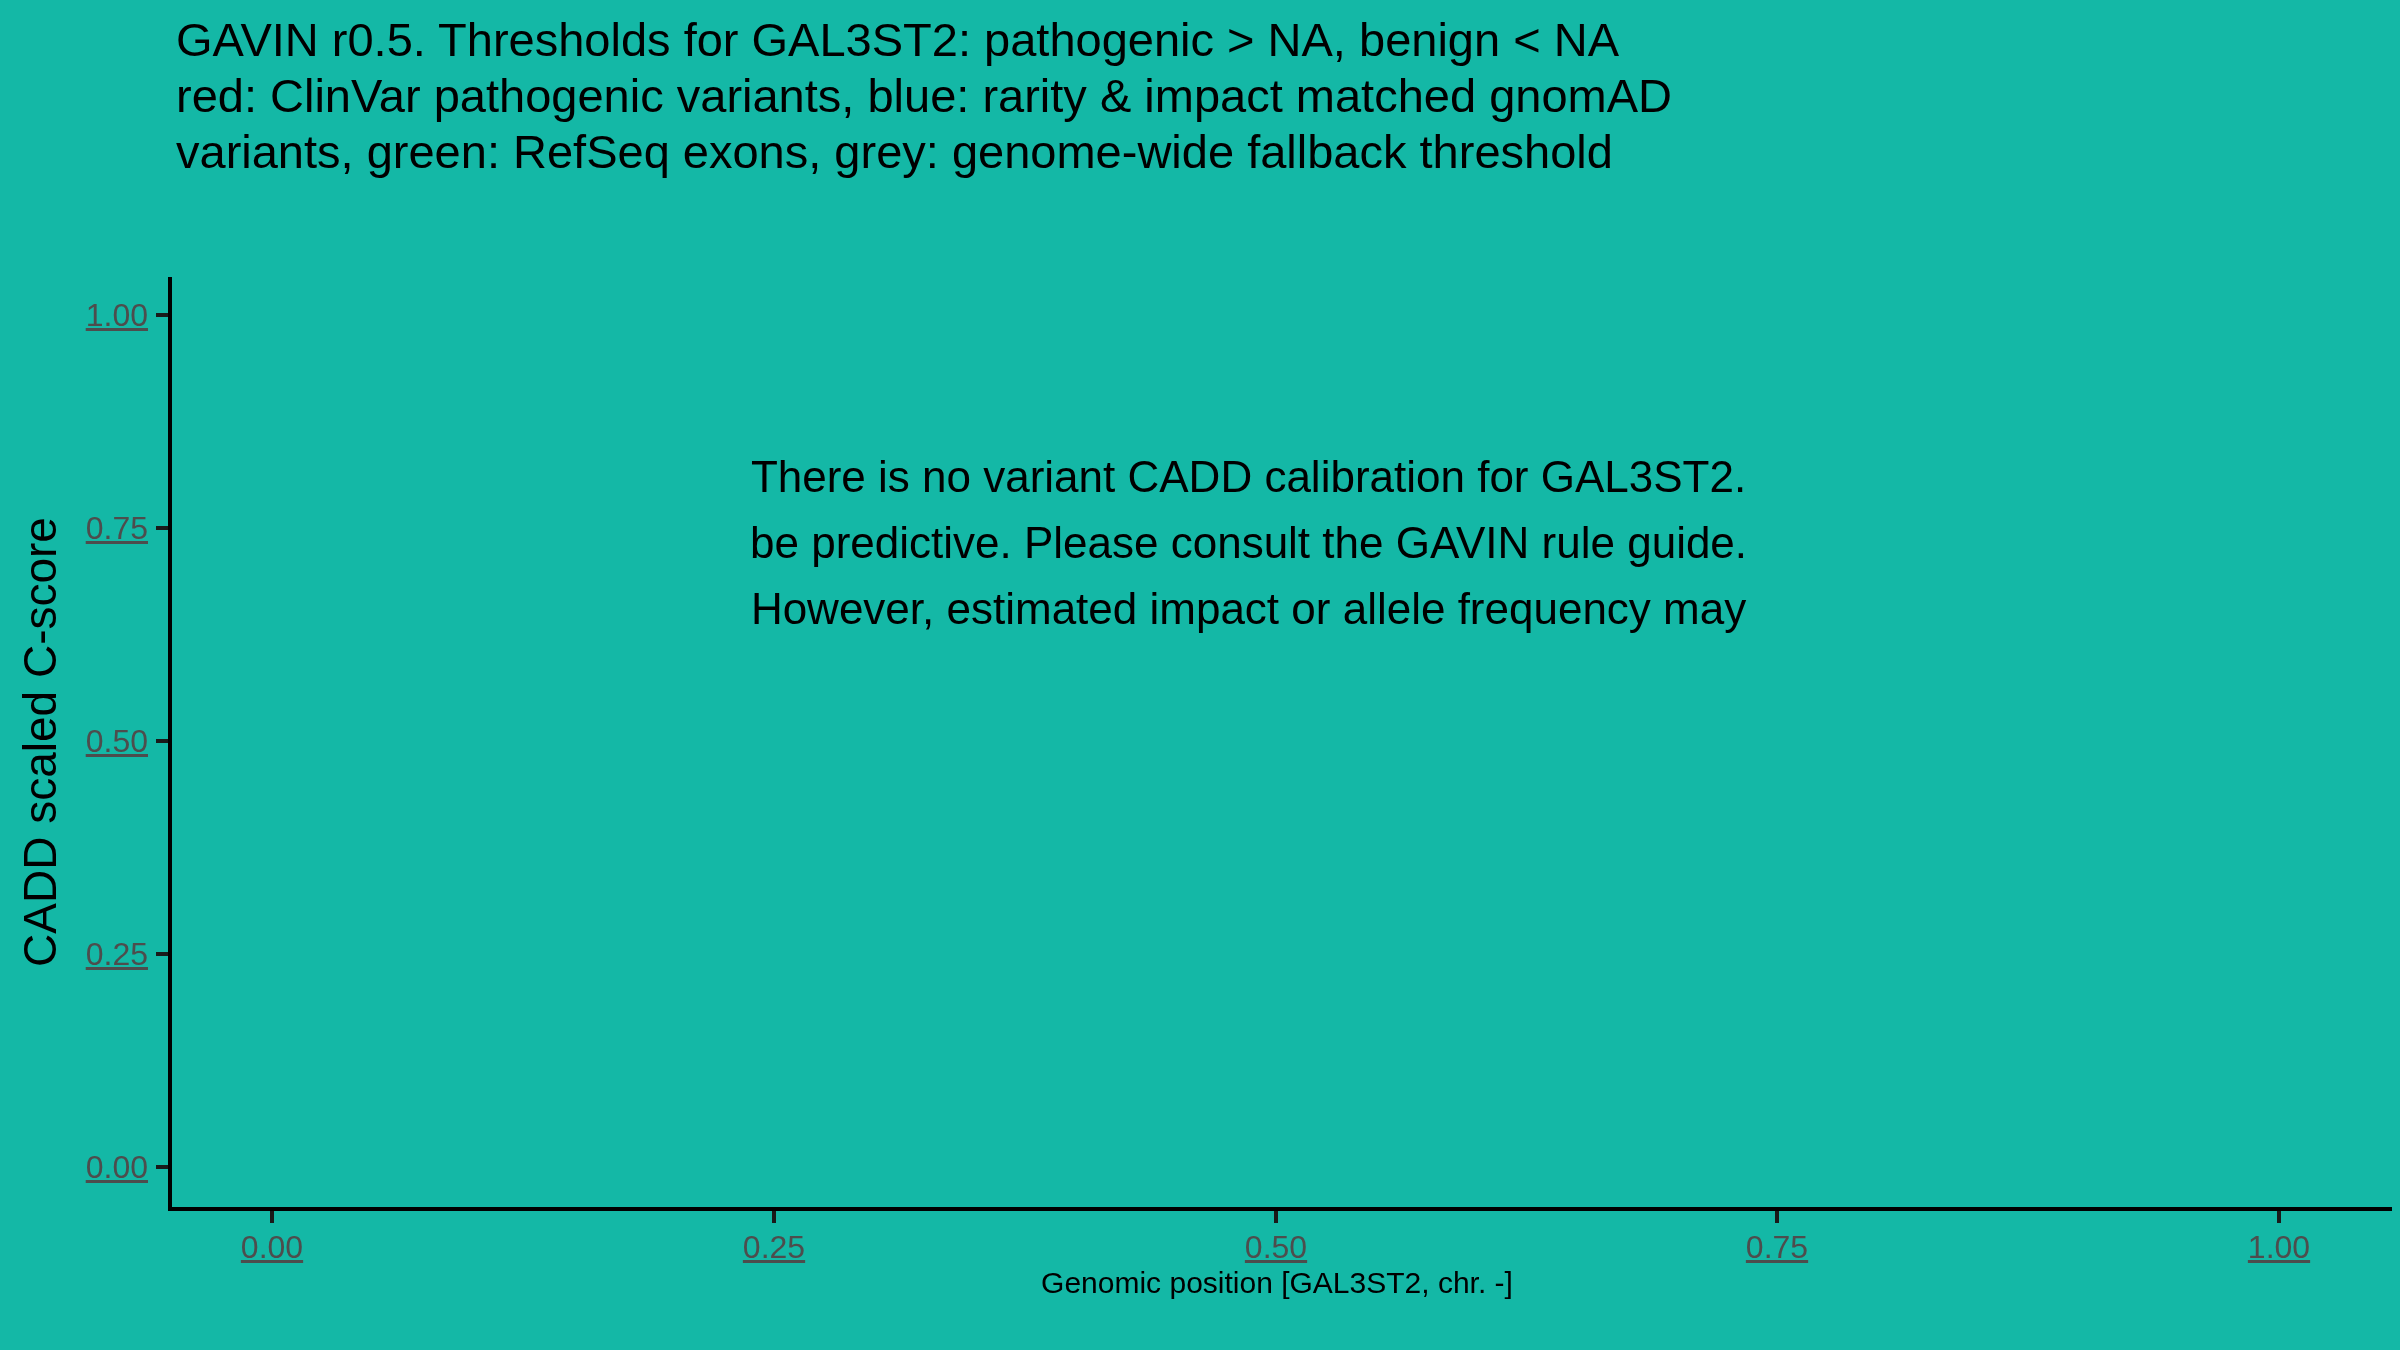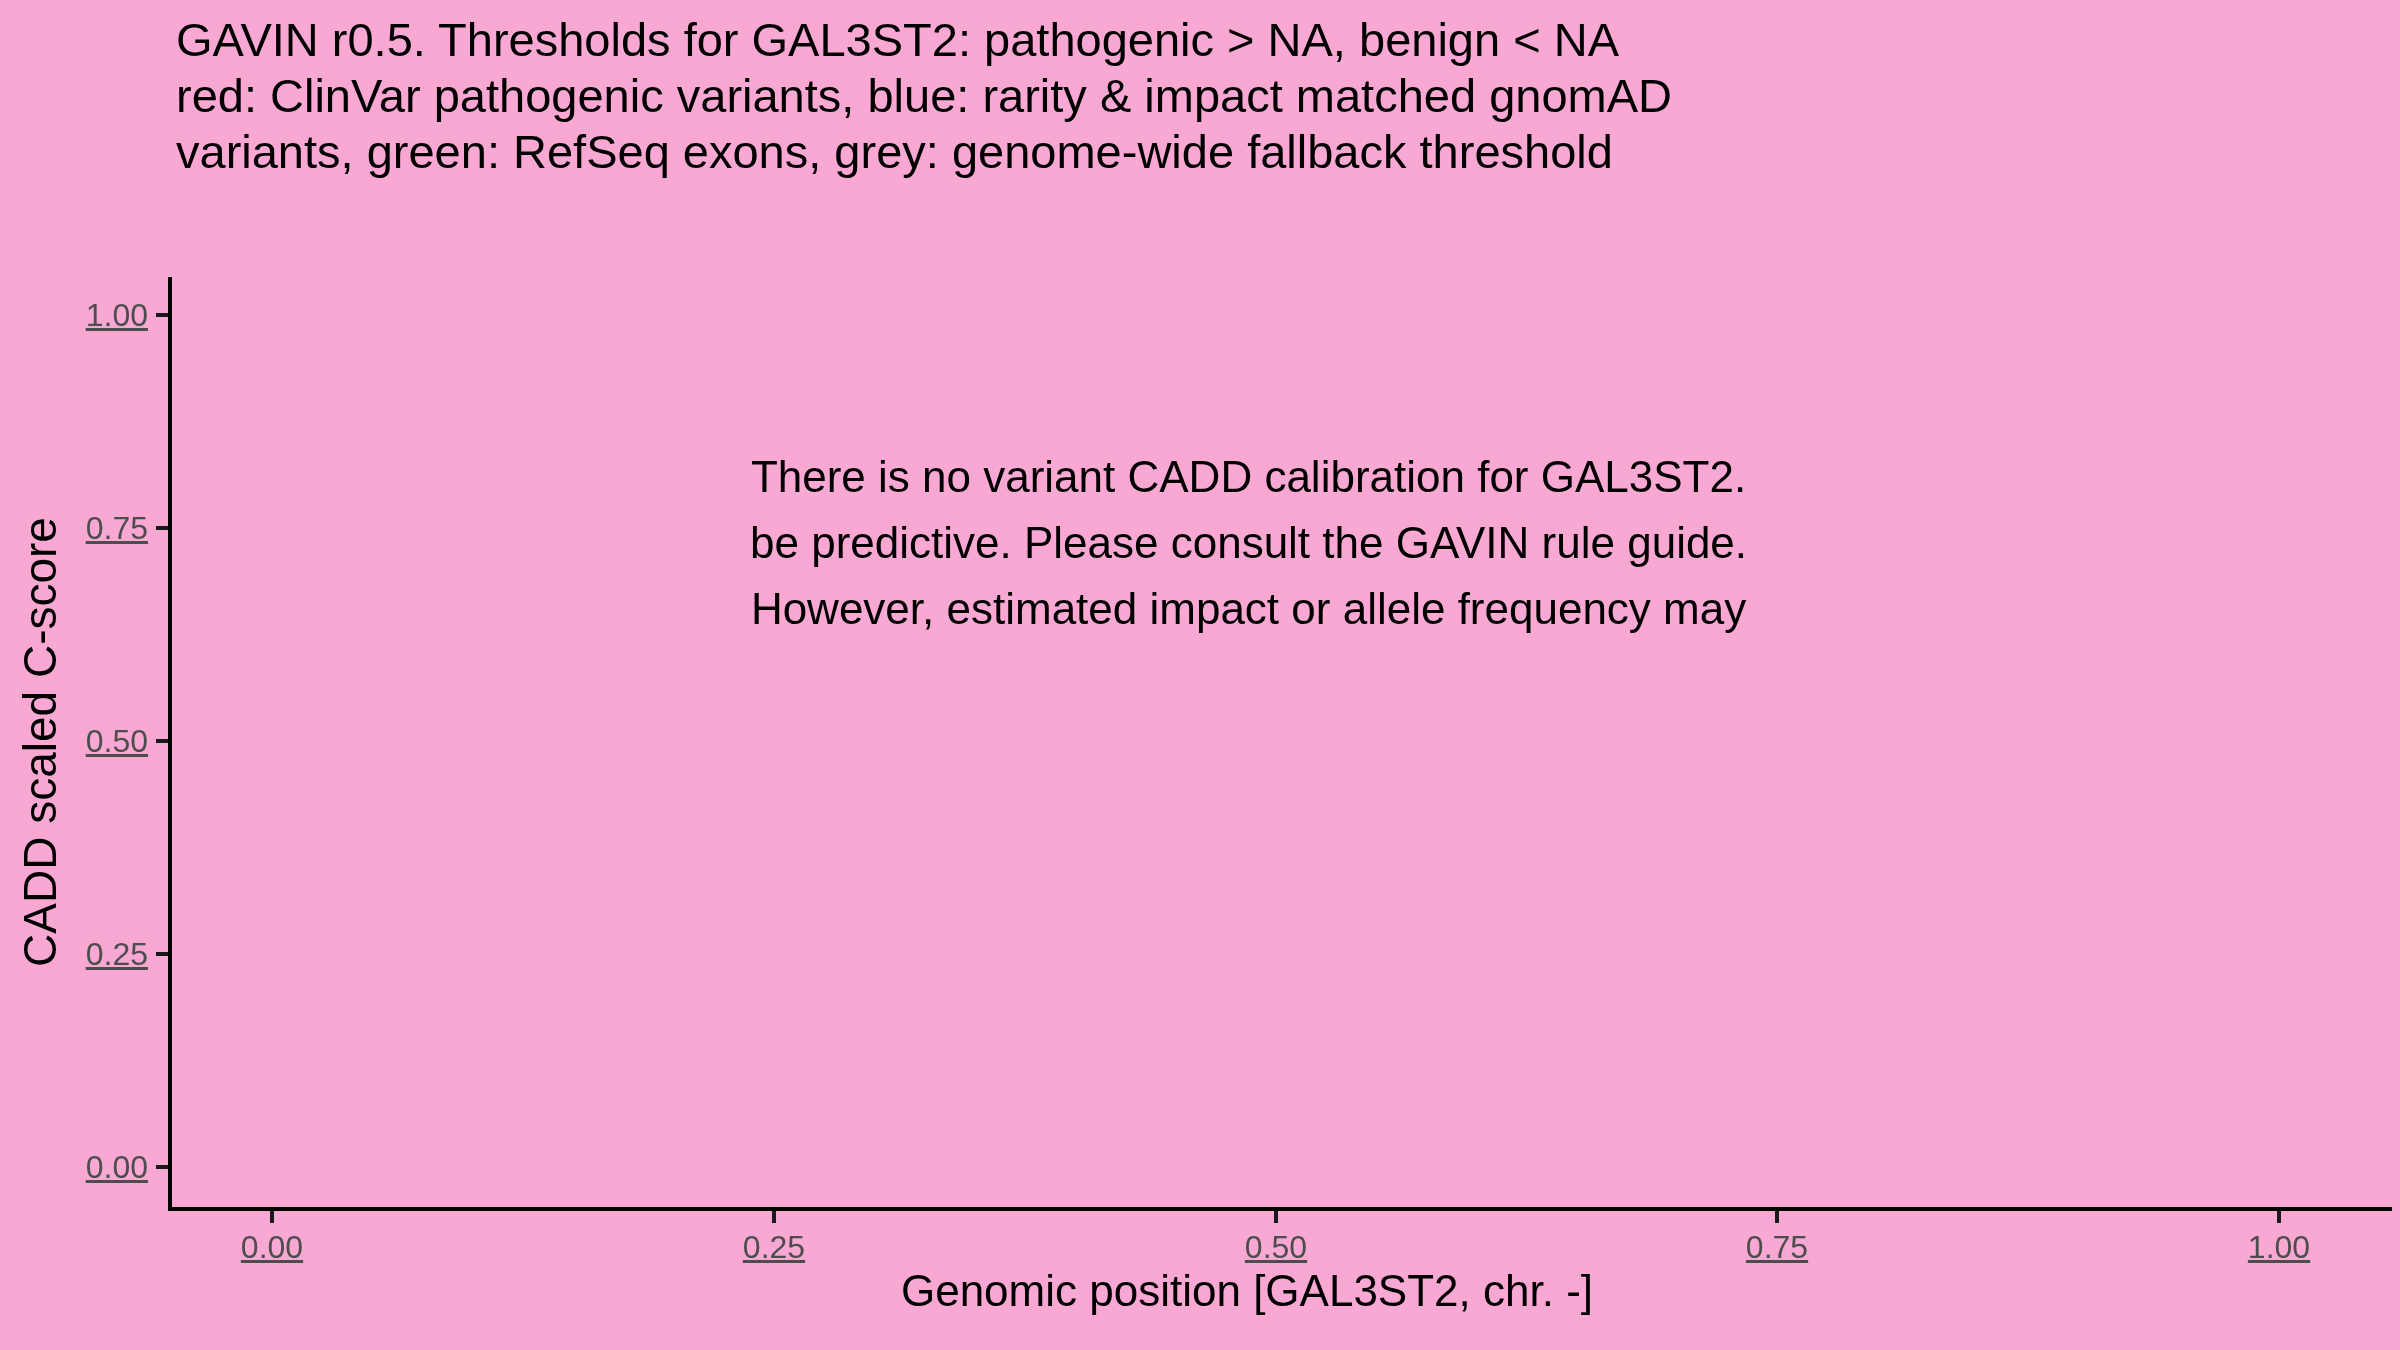--- a/index.html
+++ b/index.html
@@ -1,20 +1,20 @@
 <!DOCTYPE html>
 <html><head>
 <meta charset="utf-8">
 <style>
   html, body { margin: 0; padding: 0; background: #ffffff; }
   .figure {
     position: relative;
     width: 2400px;
     height: 1350px;
-    background: #f9a8d4;
+    background: #14b8a6;
     font-family: "Liberation Sans", "DejaVu Sans", sans-serif;
     overflow: hidden;
   }
   .chart-title {
     position: absolute;
     left: 176px;
     top: 12px;
     font-size: 47px;
     line-height: 56px;
     color: #000000;
@@ -30,25 +30,25 @@
     position: absolute;
     font-size: 32px;
     color: #4d4d4d;
     line-height: 42px;
     text-decoration: underline;
   }
   .y-tick-label { left: 30px; width: 118px; text-align: right; }
   .x-tick-label { width: 200px; text-align: center; top: 1226px; }
   .x-axis-title {
     position: absolute;
-    left: 647px;
+    left: 677px;
     width: 1200px;
     top: 1266px;
     text-align: center;
-    font-size: 44px;
+    font-size: 30px;
     color: #000000;
     white-space: nowrap;
   }
   .y-axis-title {
     position: absolute;
     left: 40px;
     top: 742px;
     transform: translate(-50%, -50%) rotate(-90deg);
     font-size: 46px;
     color: #000000;

